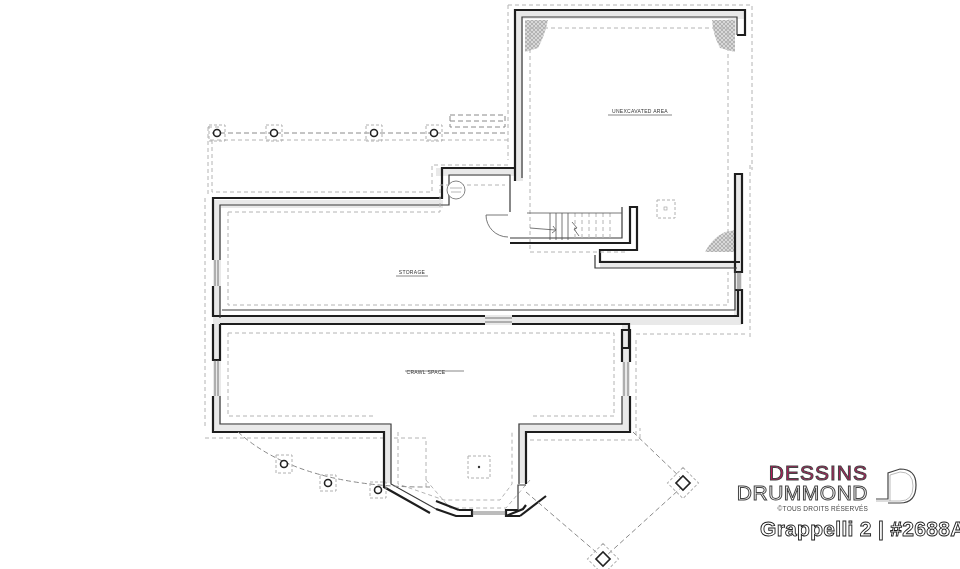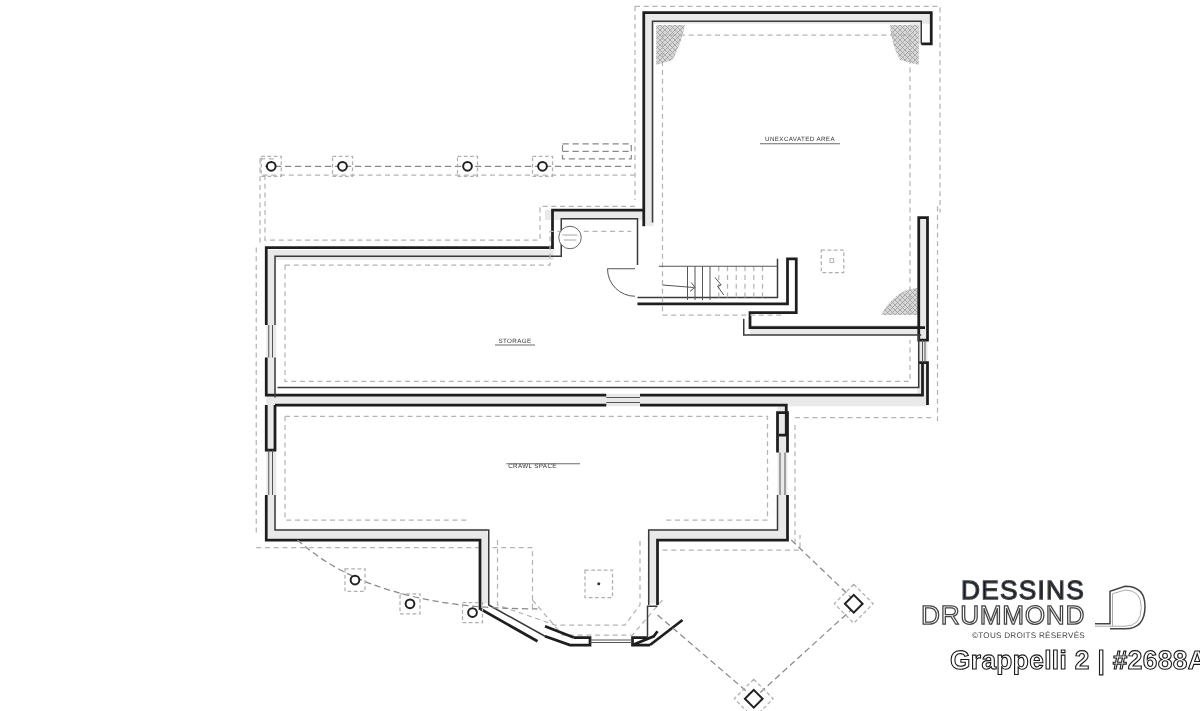--- a/index.html
+++ b/index.html
@@ -10,21 +10,21 @@
   .found { fill: none; stroke: #b4b4b4; stroke-width: 1; stroke-dasharray: 4 3; }
   .found-dk { fill: none; stroke: #8a8a8a; stroke-width: 1; stroke-dasharray: 5 3; }
   .concrete { fill: #e9e9e9; stroke: none; }
   .hatch { fill: url(#crosshatch); stroke: none; }
   .post { fill: #fff; stroke: #222; stroke-width: 1.6; }
   .postbox { fill: none; stroke: #b0b0b0; stroke-width: 1; stroke-dasharray: 3 2; }
   .thin { fill: none; stroke: #555; stroke-width: 0.8; }
   .room-label { font-size: 5px; fill: #333; letter-spacing: 0.3px; }
   .label-line { stroke: #555; stroke-width: 0.7; }
   #brand { position: absolute; left: 752px; top: 463px; width: 180px; height: 80px; }
-  .brand-l1 { position: absolute; right: 64px; top: 0; font-size: 21px; color: #0f172a; -webkit-text-stroke: 1px #444; letter-spacing: 1px; line-height: 20px; }
+  .brand-l1 { position: absolute; right: 64px; top: 0; font-size: 21px; color: #be185d; -webkit-text-stroke: 1px #444; letter-spacing: 1px; line-height: 20px; }
   .brand-l2 { position: absolute; right: 64px; top: 20px; font-size: 21px; color: #fff; -webkit-text-stroke: 1px #444; letter-spacing: 0.5px; line-height: 20px; margin-left: 16px; }
   .brand-copy { position: absolute; right: 64px; top: 42px; font-size: 6.5px; color: #444; letter-spacing: 0.2px; white-space: nowrap; }
   .brand-mark { position: absolute; left: 122px; top: 2px; width: 46px; height: 40px; }
   .plan-title { position: absolute; left: 760px; top: 517px; font-size: 21px; font-weight: bold; color: #fff; -webkit-text-stroke: 0.9px #1a1a1a; white-space: nowrap; letter-spacing: 0.3px; }
 </style>
 </head>
 <body>
 
 <svg id="plan" viewBox="0 0 960 569" xmlns="http://www.w3.org/2000/svg">
   <defs>

